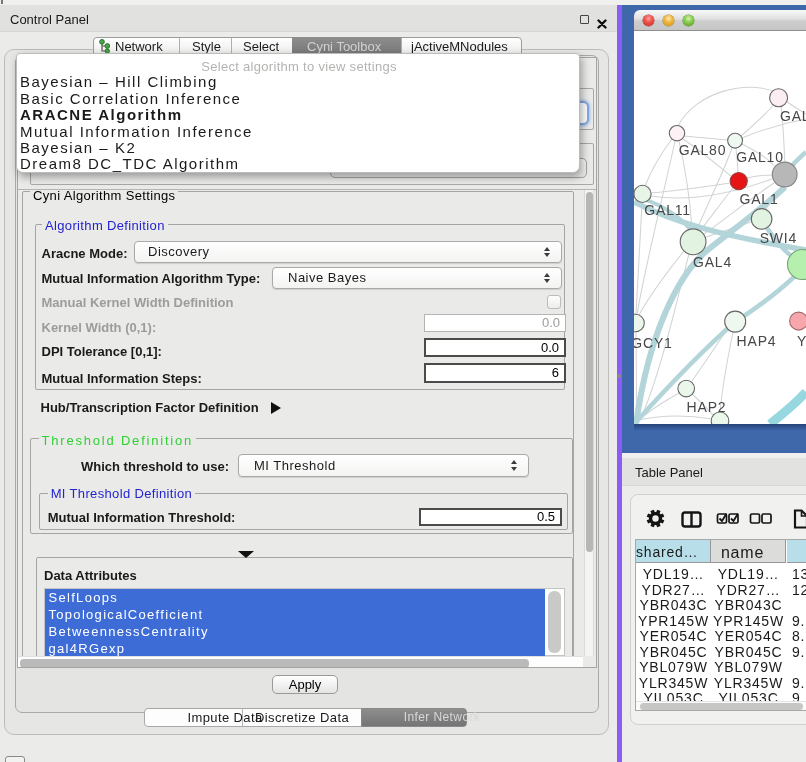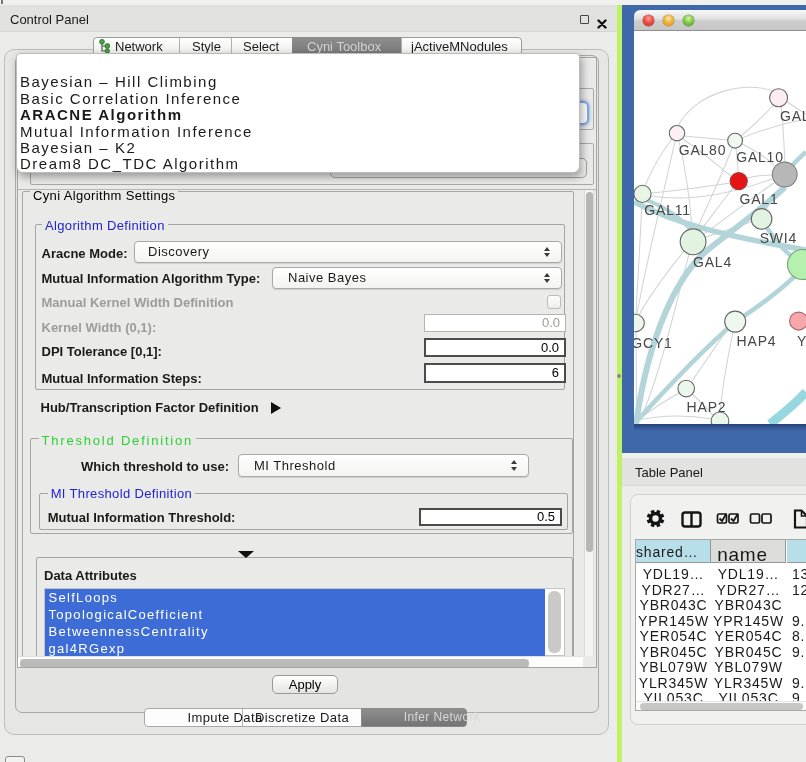--- a/index.html
+++ b/index.html
@@ -1,18 +1,18 @@
 <!DOCTYPE html>
 <html><head>
 <meta charset="utf-8">
 <style>
   * { margin:0; padding:0; box-sizing:border-box; }
   html,body { width:806px; height:762px; }
   body { font-family:"Liberation Sans", sans-serif; background:#ececeb; overflow:hidden; }
-  #app { position:relative; width:806px; height:762px; background:#bef264; overflow:hidden; }
+  #app { position:relative; width:806px; height:762px; background:#8b5cf6; overflow:hidden; }
   .ab { position:absolute; }
   .t  { position:absolute; white-space:nowrap; line-height:1; font-size:13px; color:#1a1a1a; }
   .b  { font-weight:bold; }
   .grp { position:absolute; border:1px solid #a5a5a3; border-radius:2px; }
   .gt { position:absolute; white-space:nowrap; line-height:1; font-size:13px; letter-spacing:0.35px; background:#eaeae9; padding:0 3px; }
   .inp { position:absolute; background:#fff; font-size:13px; line-height:1; text-align:right; }
   .combo { position:absolute; background:linear-gradient(#ffffff,#f3f3f2); border:1px solid #a9a9a7; border-radius:4px; box-shadow:0 1px 1px rgba(0,0,0,0.12); letter-spacing:0.5px; color:#1a1a1a; }
   .cudl:before, .cudl:after { content:""; position:absolute; right:11px; border-left:3.5px solid transparent; border-right:3.5px solid transparent; }
   .cudl:before { top:5px; border-bottom:4.5px solid #3a3a3a; }
   .cudl:after  { bottom:5px; border-top:4.5px solid #3a3a3a; }
@@ -122,20 +122,21 @@
     <div class="ab" style="left:242px;top:703.5px;width:1px;height:17px;background:#b4b4b2;"></div>
     <div class="ab" style="left:361px;top:702.5px;width:106px;height:19px;background:linear-gradient(#8e8e8e,#747474);border:1px solid #8a8a88;border-radius:0 4px 4px 0;"></div>
     <div class="t" style="left:144px;top:706px;width:98px;text-align:center;font-size:13px;letter-spacing:0.4px;margin-left:32px;">Impute Data</div>
     <div class="t" style="left:243px;top:706px;width:118px;text-align:center;font-size:13px;letter-spacing:0.4px;">Discretize Data</div>
     <div class="t" style="left:361px;top:706px;width:106px;text-align:center;font-size:12px;letter-spacing:0.4px;color:#d8d8d8;margin-left:28px;">Infer Network</div>
 
     <div id="bottom"></div>
   </div>
 
   <div id="popup" class="ab" style="left:16px;top:52.5px;width:564px;height:120.5px;background:#fff;border:1px solid #bcbcba;border-radius:4px 4px 7px 7px;box-shadow:2px 4px 9px rgba(0,0,0,0.35);z-index:50;">
+    <div class="t" style="left:0;top:6.5px;width:564px;text-align:center;font-size:13px;letter-spacing:0.3px;color:#b3b3b1;">Select algorithm to view settings</div>
     <div class="t" style="left:3px;top:37px;font-size:15px;letter-spacing:1.5px;">Basic Correlation Inference</div>
     <div class="t" style="left:3px;top:20.5px;font-size:15px;letter-spacing:1.5px;">Bayesian – Hill Climbing</div>
     <div class="t b" style="left:3px;top:53.5px;font-size:15px;letter-spacing:1.5px;">ARACNE Algorithm</div>
     <div class="t" style="left:3px;top:70px;font-size:15px;letter-spacing:1.5px;">Mutual Information Inference</div>
     <div class="t" style="left:3px;top:86px;font-size:15px;letter-spacing:1.5px;">Bayesian – K2</div>
     <div class="t" style="left:3px;top:102px;font-size:15px;letter-spacing:1.5px;">Dream8 DC_TDC Algorithm</div>
   </div>
 
   <div class="ab" style="left:622px;top:5px;width:184px;height:449px;background:#3f68ab;"></div>
   <div class="ab" style="left:634px;top:10px;width:172px;height:21px;background:linear-gradient(#f8f8f8,#e0e0e0 45%,#cdcdcd 55%,#c6c6c6);border-bottom:1px solid #8f8f8f;border-radius:6px 0 0 0;"></div>
@@ -245,21 +246,21 @@
       <path d="M795 510.5 h6.5 l5.5 5.5 v11.5 h-12 z" stroke-width="2.2"></path>
       <path d="M801.5 510.5 v5.5 h5.5" stroke-width="1.6"></path>
     </g>
   </svg>
 
   <div class="ab" style="left:635px;top:539px;width:171px;height:172px;background:#fff;border:1px solid #a8a8a6;border-right:none;overflow:hidden;">
     <div class="ab" style="left:0;top:0;width:75px;height:23px;background:#b8dfe9;border-right:1px solid #98989a;border-bottom:1px solid #98989a;"></div>
     <div class="ab" style="left:75px;top:0;width:75px;height:23px;background:#dcdcda;border-right:1px solid #98989a;border-bottom:1px solid #98989a;"></div>
     <div class="ab" style="left:151px;top:0;width:20px;height:23px;background:#b8dfe9;border-bottom:1px solid #98989a;"></div>
     <div class="t" style="left:0;top:5px;width:52px;text-align:center;font-size:14px;letter-spacing:0.8px;">shared…</div>
-    <div class="t" style="left:75px;top:5px;width:63px;text-align:center;font-size:19px;letter-spacing:0.8px;">name</div>
+    <div class="t" style="left:75px;top:5px;width:63px;text-align:center;font-size:16px;letter-spacing:0.8px;">name</div>
     <div class="t" style="left:0;top:27.0px;width:75px;text-align:center;font-size:14px;letter-spacing:0.8px;">YDL19…</div>
     <div class="t" style="left:75px;top:27.0px;width:75px;text-align:center;font-size:14px;letter-spacing:0.8px;">YDL19…</div>
     <div class="t" style="left:156px;top:27.0px;font-size:14px;letter-spacing:0.8px;">13</div>
     <div class="t" style="left:0;top:42.5px;width:75px;text-align:center;font-size:14px;letter-spacing:0.8px;">YDR27…</div>
     <div class="t" style="left:75px;top:42.5px;width:75px;text-align:center;font-size:14px;letter-spacing:0.8px;">YDR27…</div>
     <div class="t" style="left:156px;top:42.5px;font-size:14px;letter-spacing:0.8px;">12</div>
     <div class="t" style="left:0;top:58.0px;width:75px;text-align:center;font-size:14px;letter-spacing:0.8px;">YBR043C</div>
     <div class="t" style="left:75px;top:58.0px;width:75px;text-align:center;font-size:14px;letter-spacing:0.8px;">YBR043C</div>
     <div class="t" style="left:0;top:73.5px;width:75px;text-align:center;font-size:14px;letter-spacing:0.8px;">YPR145W</div>
     <div class="t" style="left:75px;top:73.5px;width:75px;text-align:center;font-size:14px;letter-spacing:0.8px;">YPR145W</div>

